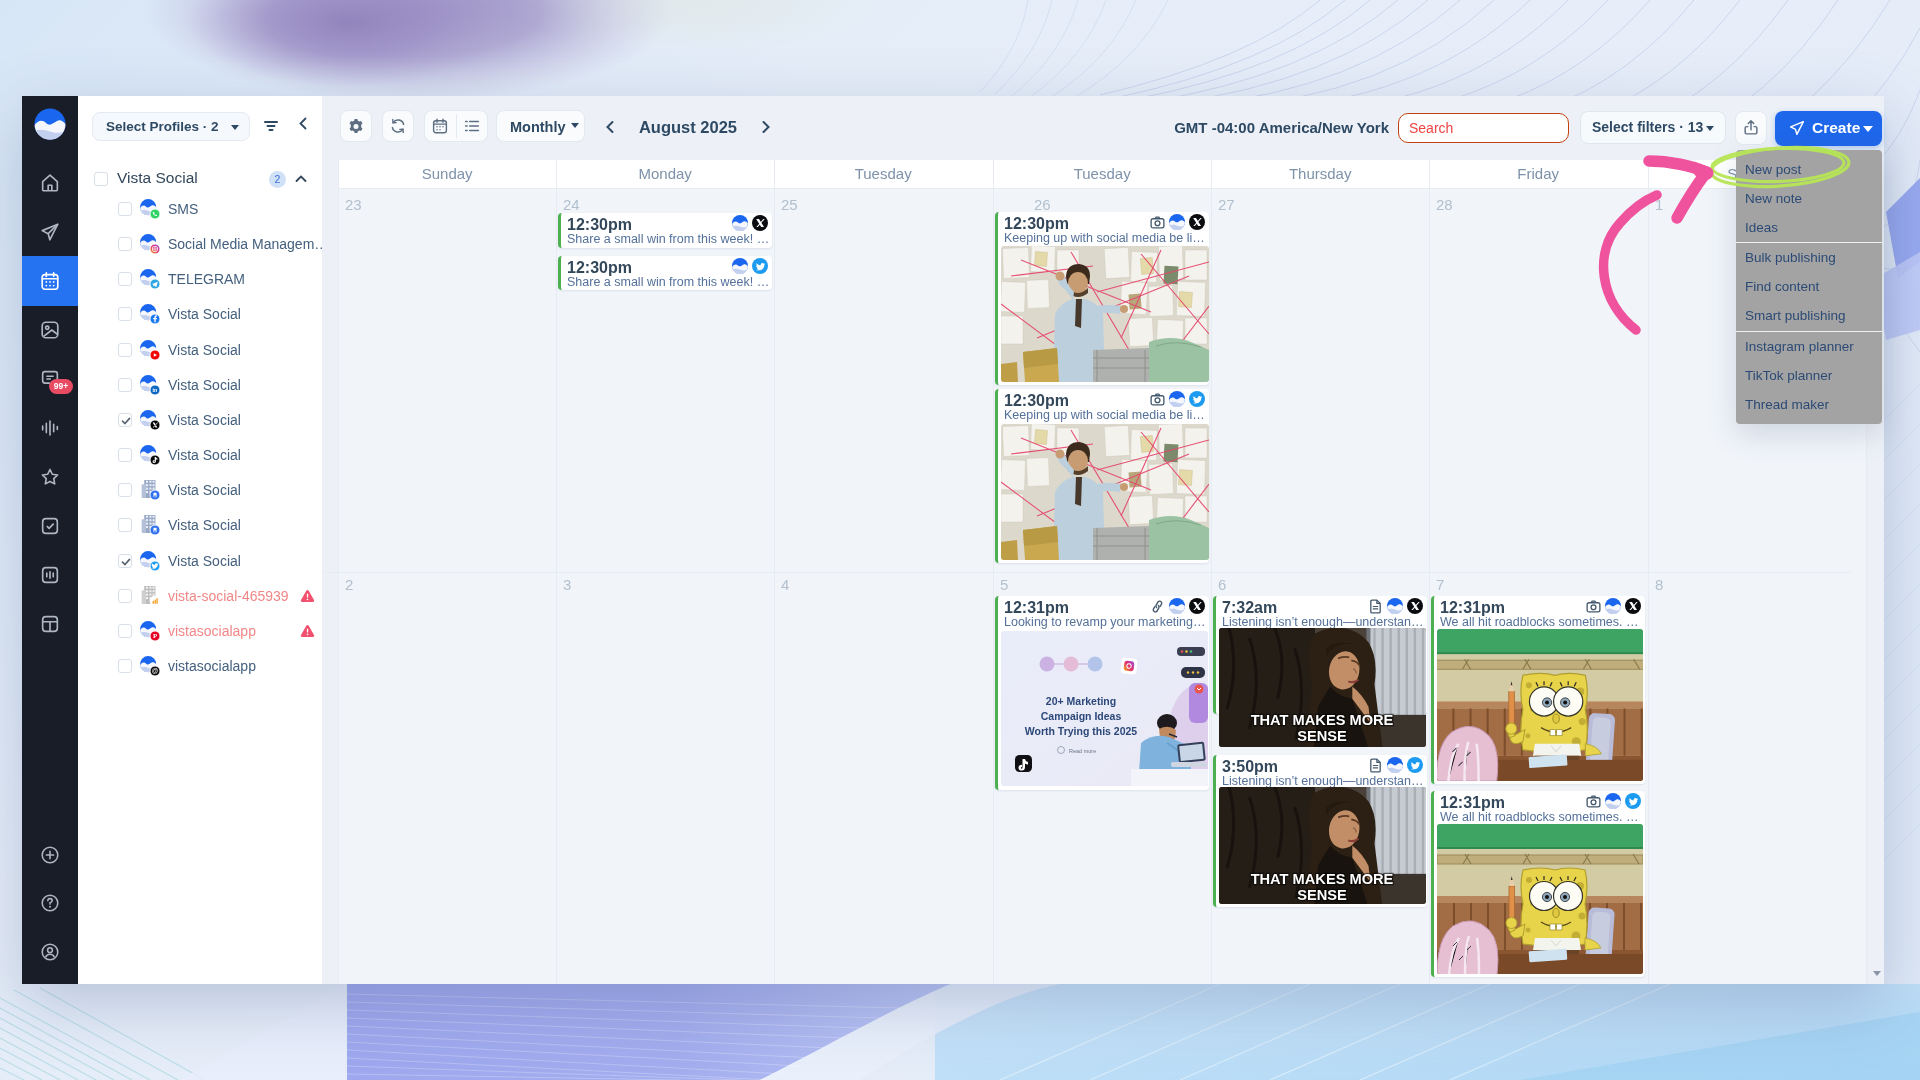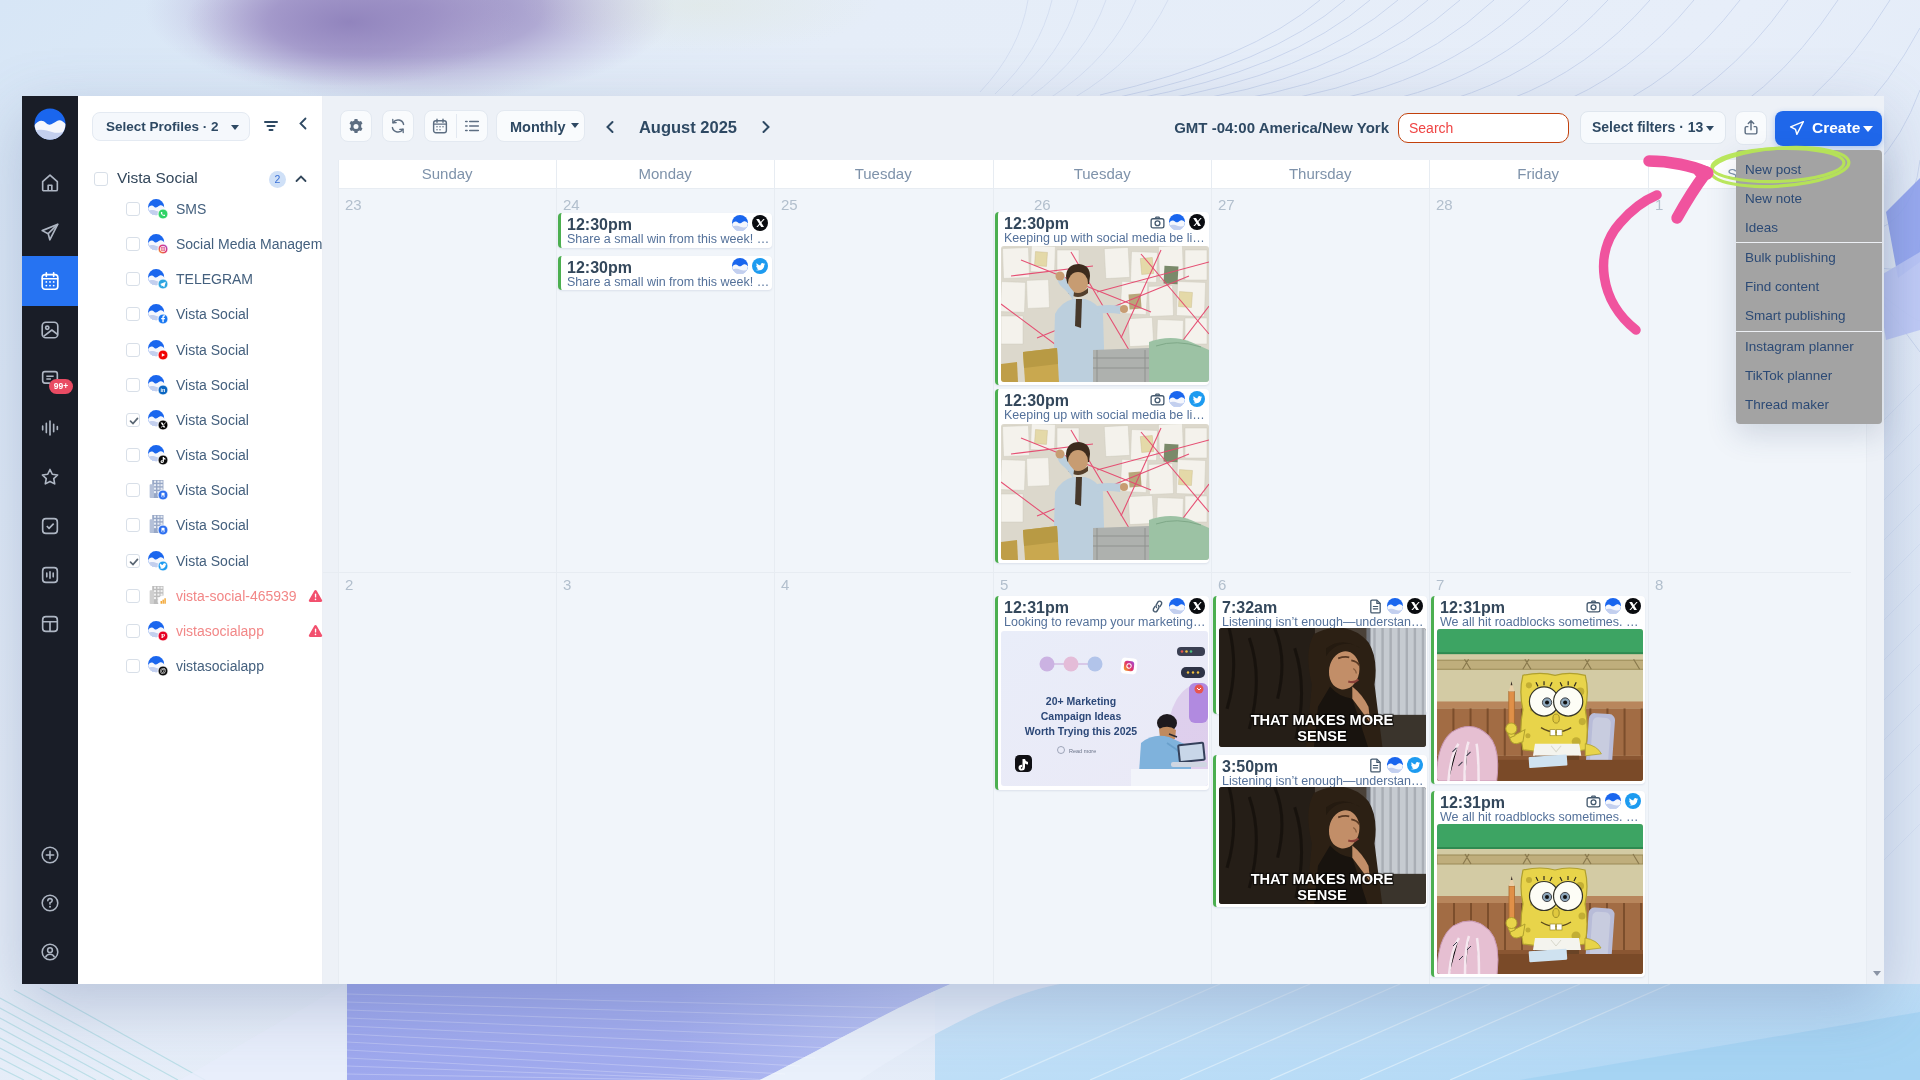--- a/index.html
+++ b/index.html
@@ -9,21 +9,21 @@
   #app { position:absolute; left:22px; top:96px; width:1862px; height:888px; background:#fff; box-shadow:0 20px 60px rgba(80,100,150,.30); }
   
   #rail { position:absolute; left:0; top:0; width:56px; height:888px; background:#191d27; }
   .ric { position:absolute; left:17px; width:22px; height:22px; color:#aeb6c3; }
   .ric svg { width:22px; height:22px; display:block; }
   #railActive { position:absolute; left:0; top:160px; width:56px; height:50px; background:#2673f2; }
   
   #panel { position:absolute; left:56px; top:0; width:245px; height:888px; background:#fff; border-right:1px solid #eceff5; }
   #selBox { position:absolute; left:14px; top:16px; width:158px; height:29px; background:#f5f8fc; border:1px solid #e4eaf2; border-radius:8px; color:#2e4963; font-size:13.5px; font-weight:bold; line-height:27px; padding-left:13px; white-space:nowrap; }
   .caret { display:inline-block; width:0; height:0; border-left:5px solid transparent; border-right:5px solid transparent; border-top:6px solid #2e4963; vertical-align:middle; }
-  .prow { position:absolute; left:8px; width:245px; height:24px; }
+  .prow { position:absolute; left:0; width:245px; height:24px; }
   .pcheck { position:absolute; left:40px; top:5px; width:14px; height:14px; border:1.5px solid #d8dfe8; border-radius:3px; background:#fff; }
   .pname { position:absolute; left:90px; top:4px; font-size:14px; color:#44607e; white-space:nowrap; }
   .red { color:#f28787; }
   .avatar { position:absolute; left:62px; top:2px; width:20px; height:20px; }
   .warn { position:absolute; left:222px; top:5px; }
   
   #main { position:absolute; left:301px; top:0; width:1561px; height:888px; background:#edf1f7; }
   .tbtn { position:absolute; top:14px; height:32px; background:#f9fbfd; border:1px solid #e3e9f1; border-radius:8px; color:#5d6e82; }
   .tbtn svg { margin:6px; width:18px; height:18px; display:block; }
   #hdr { position:absolute; left:15px; top:63.5px; width:1528px; height:29px; background:#fff; border-bottom:1px solid #e7ecf2; }

